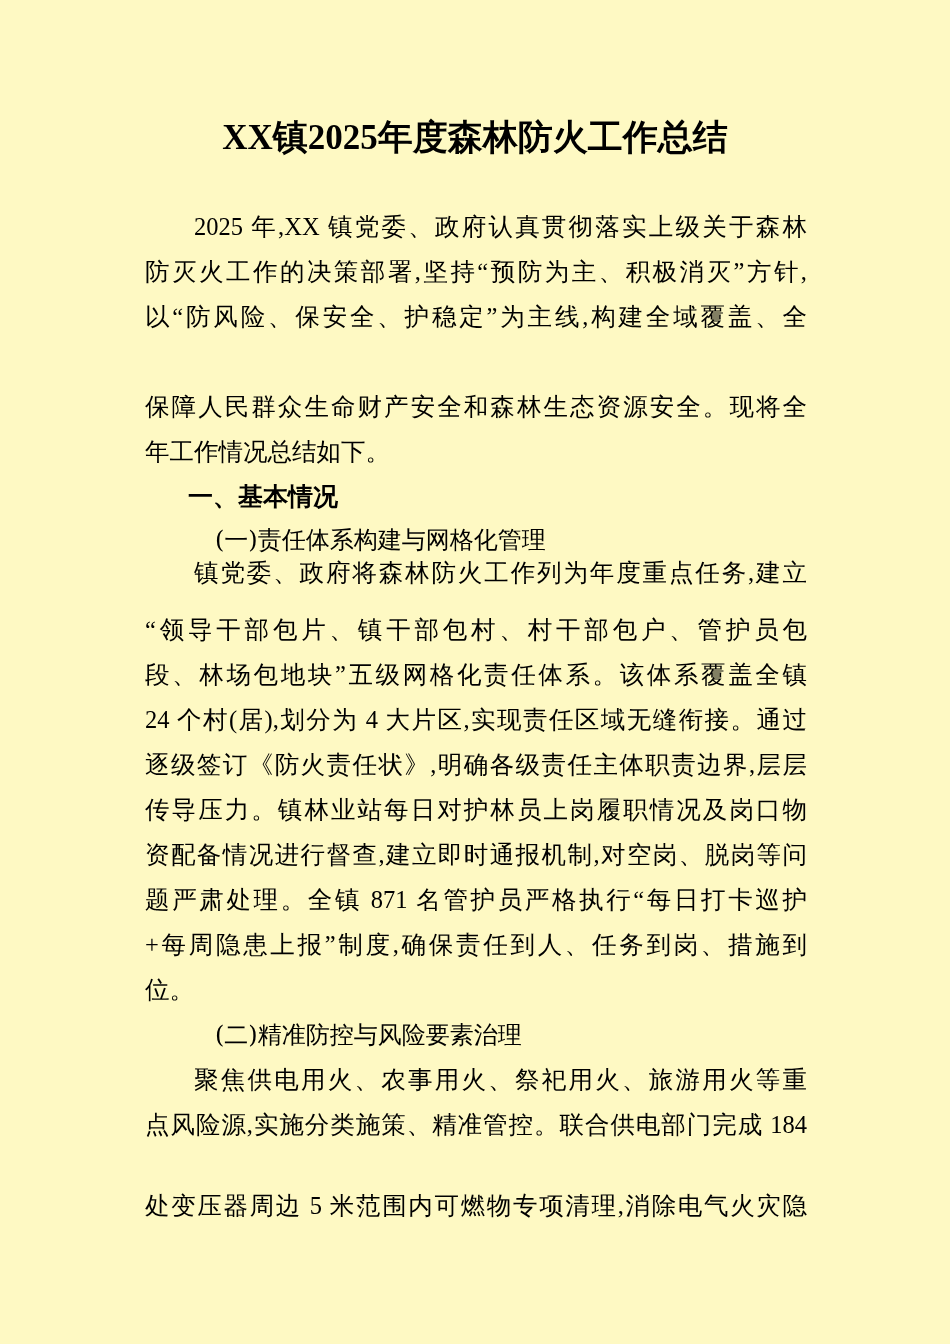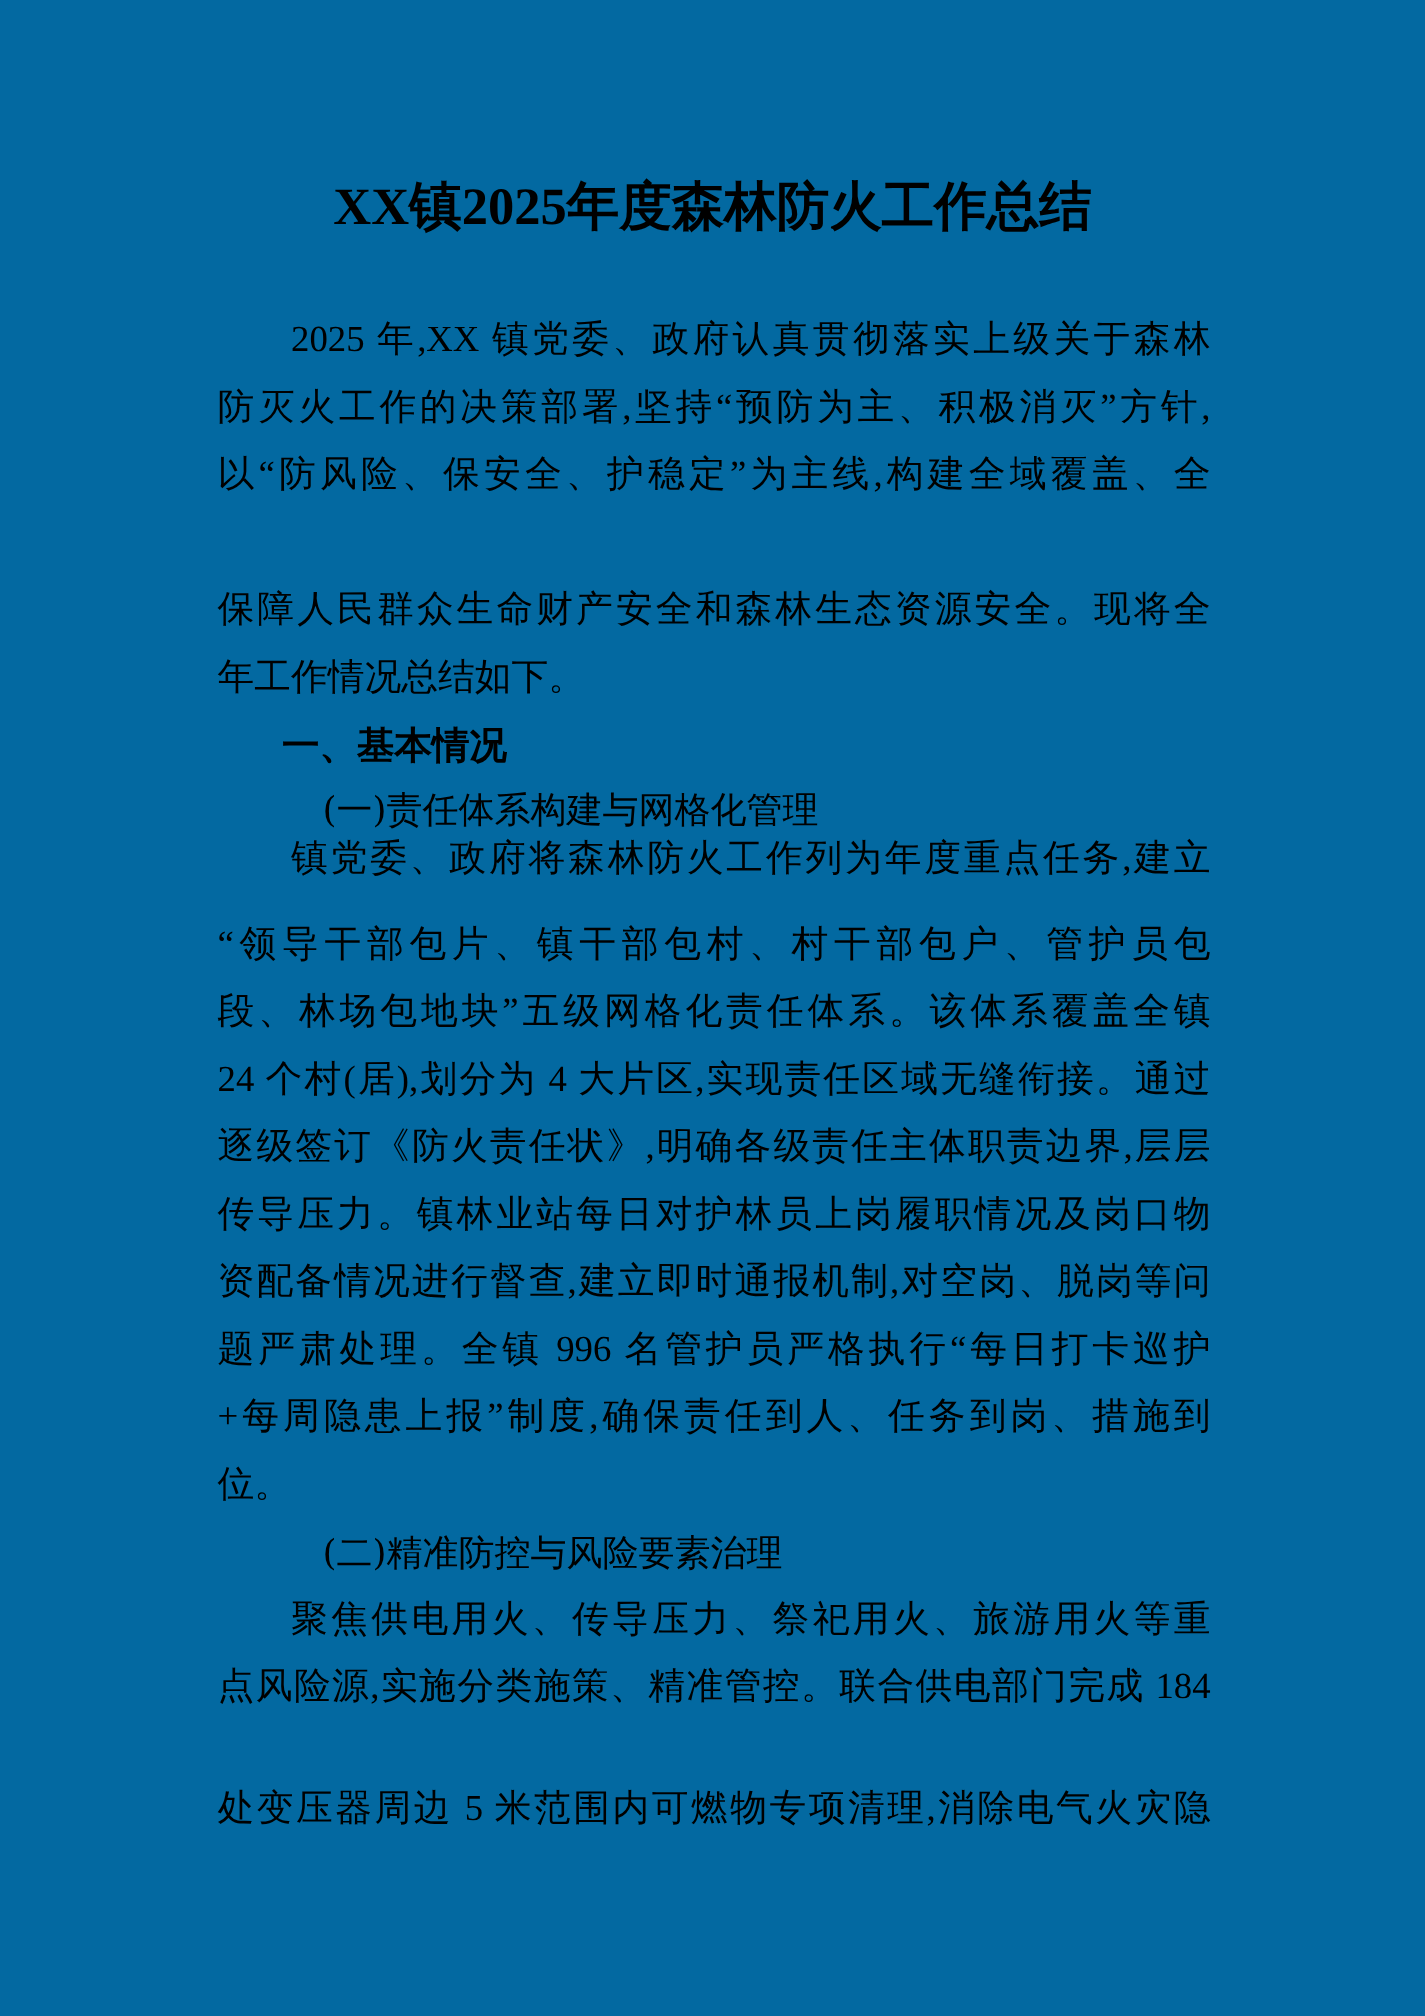--- a/index.html
+++ b/index.html
@@ -13,21 +13,21 @@
     position: relative;
     overflow: hidden;
     font-family: "DejaVu Serif", "Liberation Serif", serif;
     color: #000000;
   }
   .page {
     position: absolute;
     left: 0; top: 0;
     width: 950px;
     height: 1344px;
-    background: #0369a1;
+    background: #fef9c3;
   }
   .title {
     position: absolute;
     left: 0;
     top: 114px;
     width: 950px;
     text-align: center;
     font-size: 35px;
     font-weight: bold;
     letter-spacing: 0px;
@@ -87,22 +87,22 @@
   <div class="heading1" style="top:479px;">一、基本情况</div>
 
   <div class="heading2" style="top:522px;">(一)责任体系构建与网格化管理</div>
   <div class="line indent" style="top:555px;">镇党委、政府将森林防火工作列为年度重点任务,建立</div>
   <div class="line" style="top:612px;">“领导干部包片、镇干部包村、村干部包户、管护员包</div>
   <div class="line" style="top:657px;">段、林场包地块”五级网格化责任体系。该体系覆盖全镇</div>
   <div class="line" style="top:702px;">24 个村(居),划分为 4 大片区,实现责任区域无缝衔接。通过</div>
   <div class="line" style="top:747px;">逐级签订《防火责任状》,明确各级责任主体职责边界,层层</div>
   <div class="line" style="top:792px;">传导压力。镇林业站每日对护林员上岗履职情况及岗口物</div>
   <div class="line" style="top:837px;">资配备情况进行督查,建立即时通报机制,对空岗、脱岗等问</div>
-  <div class="line" style="top:882px;">题严肃处理。全镇 996 名管护员严格执行“每日打卡巡护</div>
+  <div class="line" style="top:882px;">题严肃处理。全镇 871 名管护员严格执行“每日打卡巡护</div>
   <div class="line" style="top:927px;">+每周隐患上报”制度,确保责任到人、任务到岗、措施到</div>
   <div class="line last" style="top:972px;">位。</div>
 
   <div class="heading2" style="top:1017px;">(二)精准防控与风险要素治理</div>
-  <div class="line indent" style="top:1062px;">聚焦供电用火、传导压力、祭祀用火、旅游用火等重</div>
+  <div class="line indent" style="top:1062px;">聚焦供电用火、农事用火、祭祀用火、旅游用火等重</div>
   <div class="line" style="top:1107px;">点风险源,实施分类施策、精准管控。联合供电部门完成 184</div>
   <div class="line" style="top:1188px;">处变压器周边 5 米范围内可燃物专项清理,消除电气火灾隐</div>
 
 </div>
 
 </body></html>

